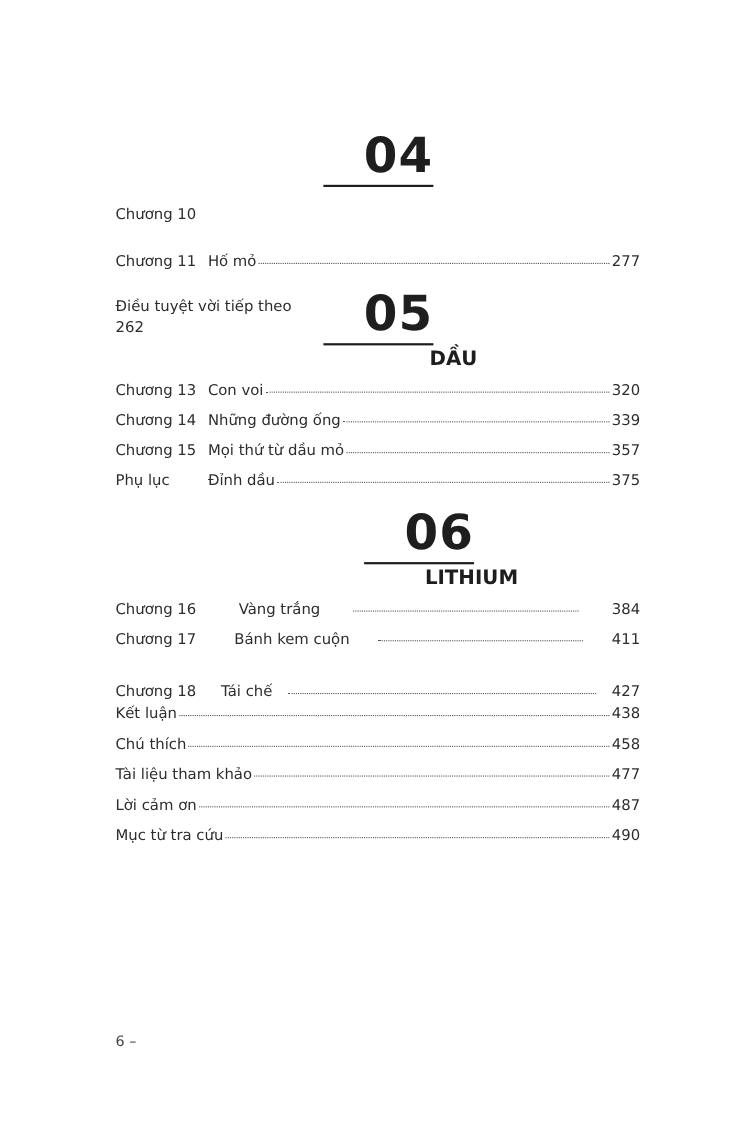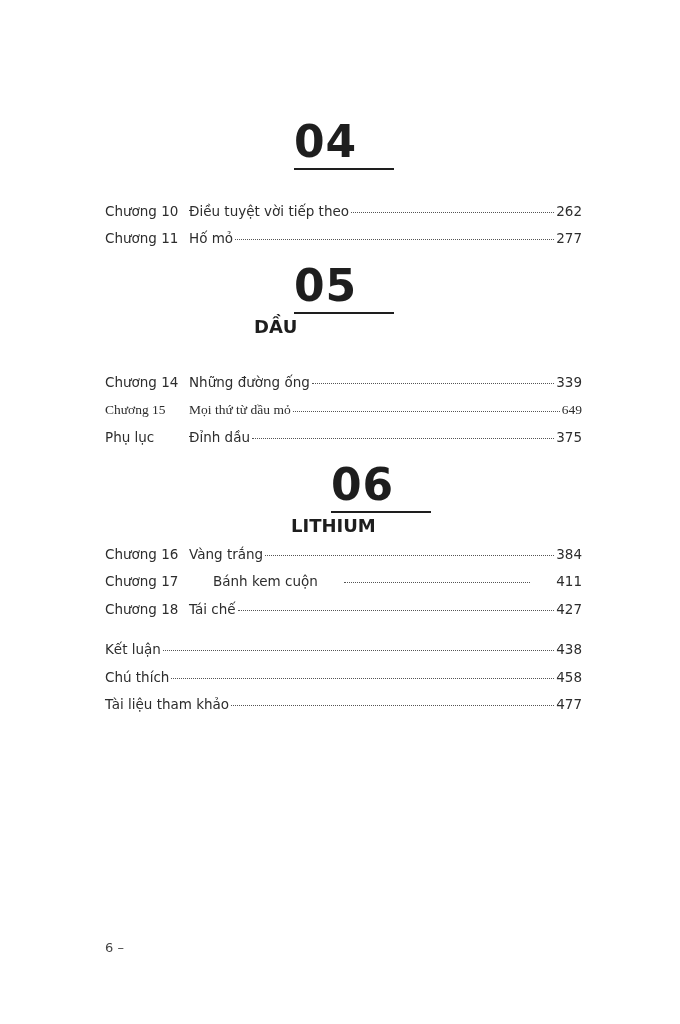--- a/index.html
+++ b/index.html
@@ -17,21 +17,21 @@
     }
     .page {
       position: absolute;
       left: 0; top: 0;
       width: 680px; height: 1024px;
     }
     .part-header {
       position: absolute;
       left: 294px;
       width: 100px;
-      text-align: left;
+      text-align: right;
     }
     .part-number {
       font-family: "DejaVu Sans", sans-serif;
       font-weight: bold;
       font-size: 44px;
       line-height: 44px;
       letter-spacing: 1px;
       color: #1e1e1e;
       height: 44px;
     }
@@ -98,77 +98,83 @@
 </head>
 <body>
 
 <div class="page">
 
   <div class="part-header" style="top:120px;">
     <div class="part-number">04</div>
     <div class="part-rule"></div>
   </div>
 
-  <div class="toc-row" style="top:202px;">
+  <div class="toc-row" style="top:186px;flex-direction:column;">
     <span class="toc-label">Chương 10</span>
     <span class="toc-title">Điều tuyệt vời tiếp theo</span>
     <span class="toc-leader"></span>
     <span class="toc-page">262</span>
   </div>
   <div class="toc-row" style="top:229px;">
     <span class="toc-label">Chương 11</span>
     <span class="toc-title">Hố mỏ</span>
     <span class="toc-leader"></span>
     <span class="toc-page">277</span>
   </div>
 
   <div class="part-header" style="top:264px;">
     <div class="part-number">05</div>
     <div class="part-rule"></div>
     <div class="part-title">DẦU</div>
   </div>
 
+  <div class="toc-row" style="top:346px;">
+    <span class="toc-label">Chương 13</span>
+    <span class="toc-title">Con voi</span>
+    <span class="toc-leader"></span>
+    <span class="toc-page">320</span>
+  </div>
   <div class="toc-row" style="top:373px;">
     <span class="toc-label">Chương 14</span>
     <span class="toc-title">Những đường ống</span>
     <span class="toc-leader"></span>
     <span class="toc-page">339</span>
   </div>
-  <div class="toc-row" style="top:401px;font-family:Liberation Serif, serif;">
+  <div class="toc-row" style="top:401px;">
     <span class="toc-label">Chương 15</span>
     <span class="toc-title">Mọi thứ từ dầu mỏ</span>
     <span class="toc-leader"></span>
-    <span class="toc-page">649</span>
+    <span class="toc-page">357</span>
   </div>
   <div class="toc-row" style="top:428px;">
     <span class="toc-label">Phụ lục</span>
     <span class="toc-title">Đỉnh dầu</span>
     <span class="toc-leader"></span>
     <span class="toc-page">375</span>
   </div>
 
   <div class="part-header" style="top:463px;margin-left:37px;">
     <div class="part-number">06</div>
     <div class="part-rule"></div>
     <div class="part-title">LITHIUM</div>
   </div>
 
-  <div class="toc-row" style="top:545px;">
+  <div class="toc-row" style="top:545px;gap:28px;">
     <span class="toc-label">Chương 16</span>
     <span class="toc-title">Vàng trắng</span>
     <span class="toc-leader"></span>
     <span class="toc-page">384</span>
   </div>
   <div class="toc-row" style="top:572px;gap:24px;">
     <span class="toc-label">Chương 17</span>
     <span class="toc-title">Bánh kem cuộn</span>
     <span class="toc-leader"></span>
     <span class="toc-page">411</span>
   </div>
-  <div class="toc-row" style="top:600px;">
+  <div class="toc-row" style="top:620px;gap:12px;">
     <span class="toc-label">Chương 18</span>
     <span class="toc-title">Tái chế</span>
     <span class="toc-leader"></span>
     <span class="toc-page">427</span>
   </div>
 
   <div class="toc-row" style="top:640px;">
     <span class="toc-title">Kết luận</span>
     <span class="toc-leader"></span>
     <span class="toc-page">438</span>
@@ -176,16 +182,26 @@
   <div class="toc-row" style="top:668px;">
     <span class="toc-title">Chú thích</span>
     <span class="toc-leader"></span>
     <span class="toc-page">458</span>
   </div>
   <div class="toc-row" style="top:695px;">
     <span class="toc-title">Tài liệu tham khảo</span>
     <span class="toc-leader"></span>
     <span class="toc-page">477</span>
   </div>
+  <div class="toc-row" style="top:723px;">
+    <span class="toc-title">Lời cảm ơn</span>
+    <span class="toc-leader"></span>
+    <span class="toc-page">487</span>
+  </div>
+  <div class="toc-row" style="top:751px;">
+    <span class="toc-title">Mục từ tra cứu</span>
+    <span class="toc-leader"></span>
+    <span class="toc-page">490</span>
+  </div>
 
   <div class="page-footer">6 –</div>
 
 </div>
 
 </body></html>

